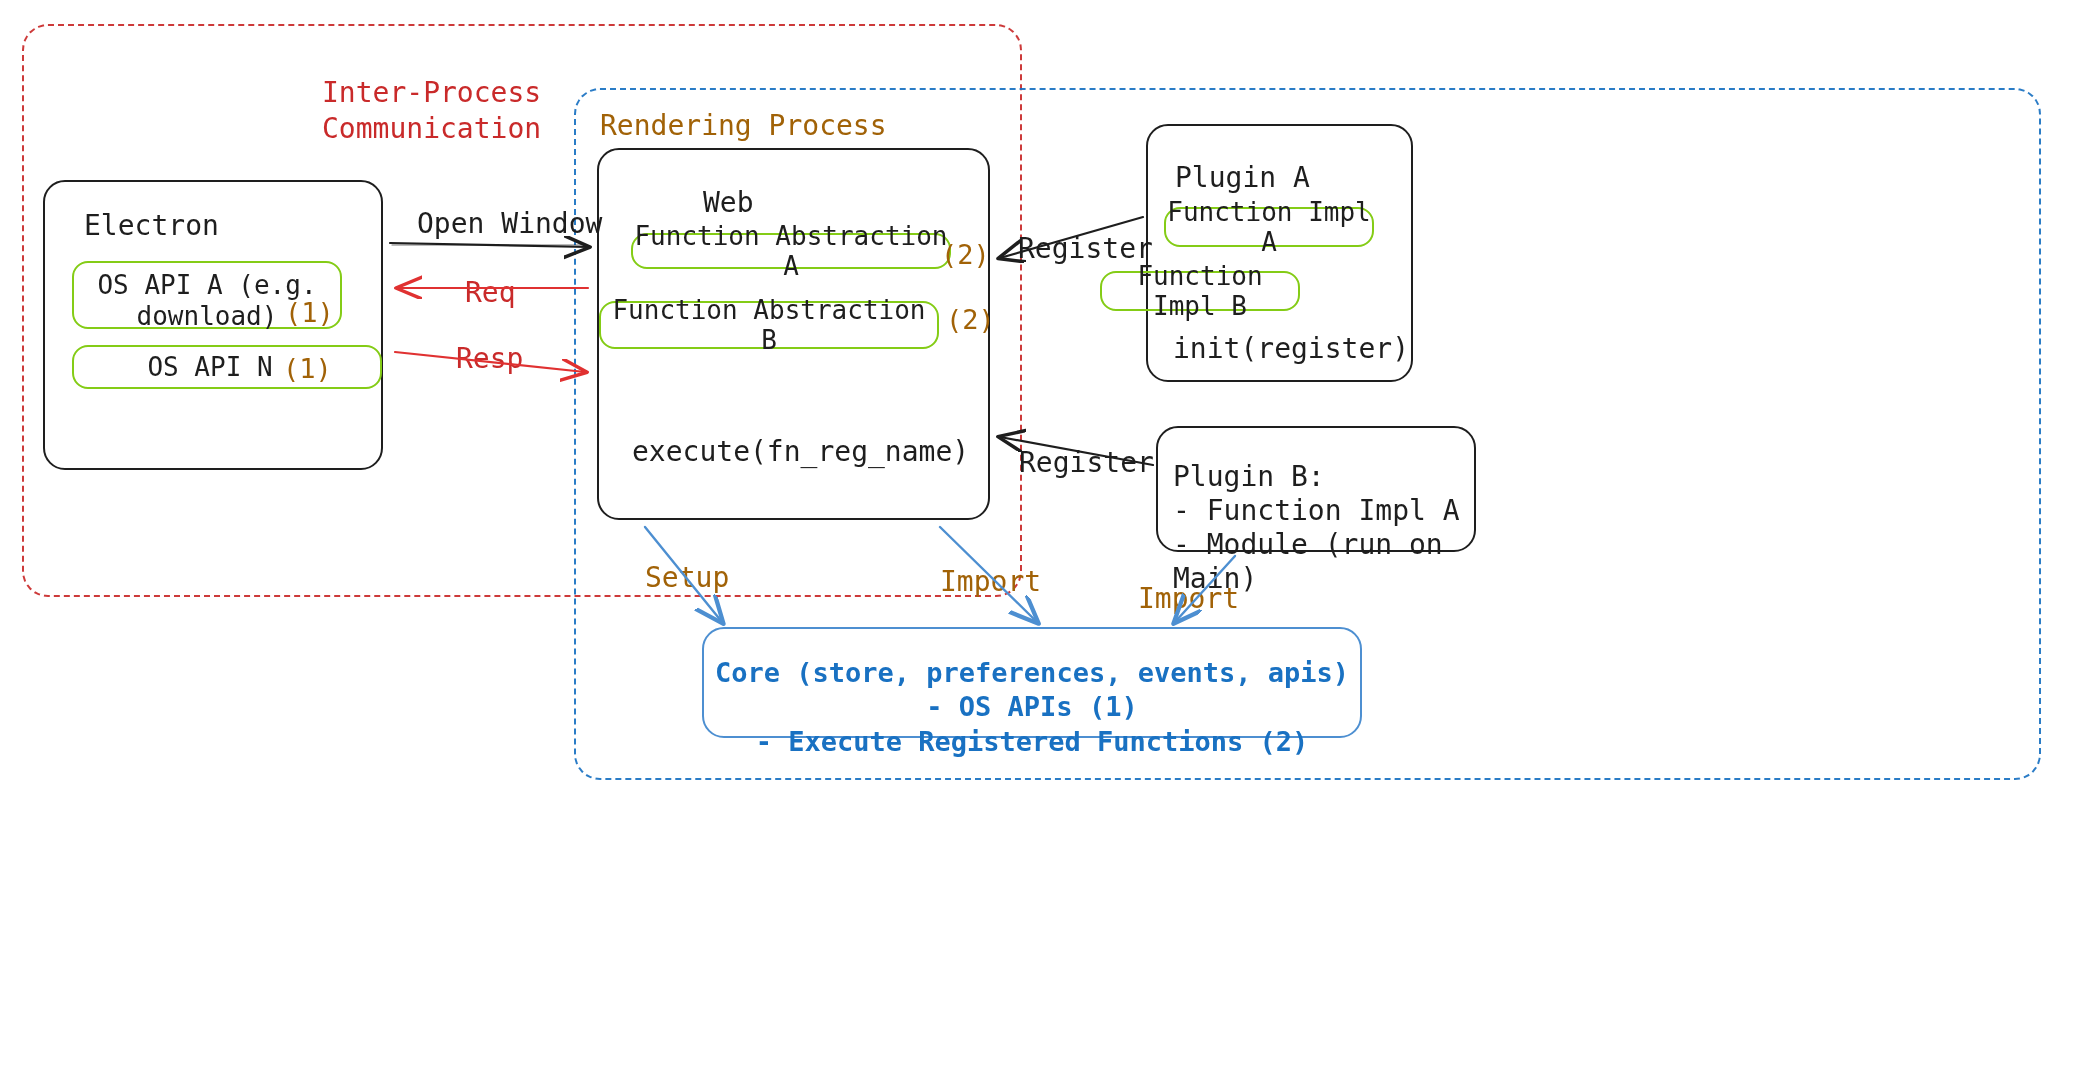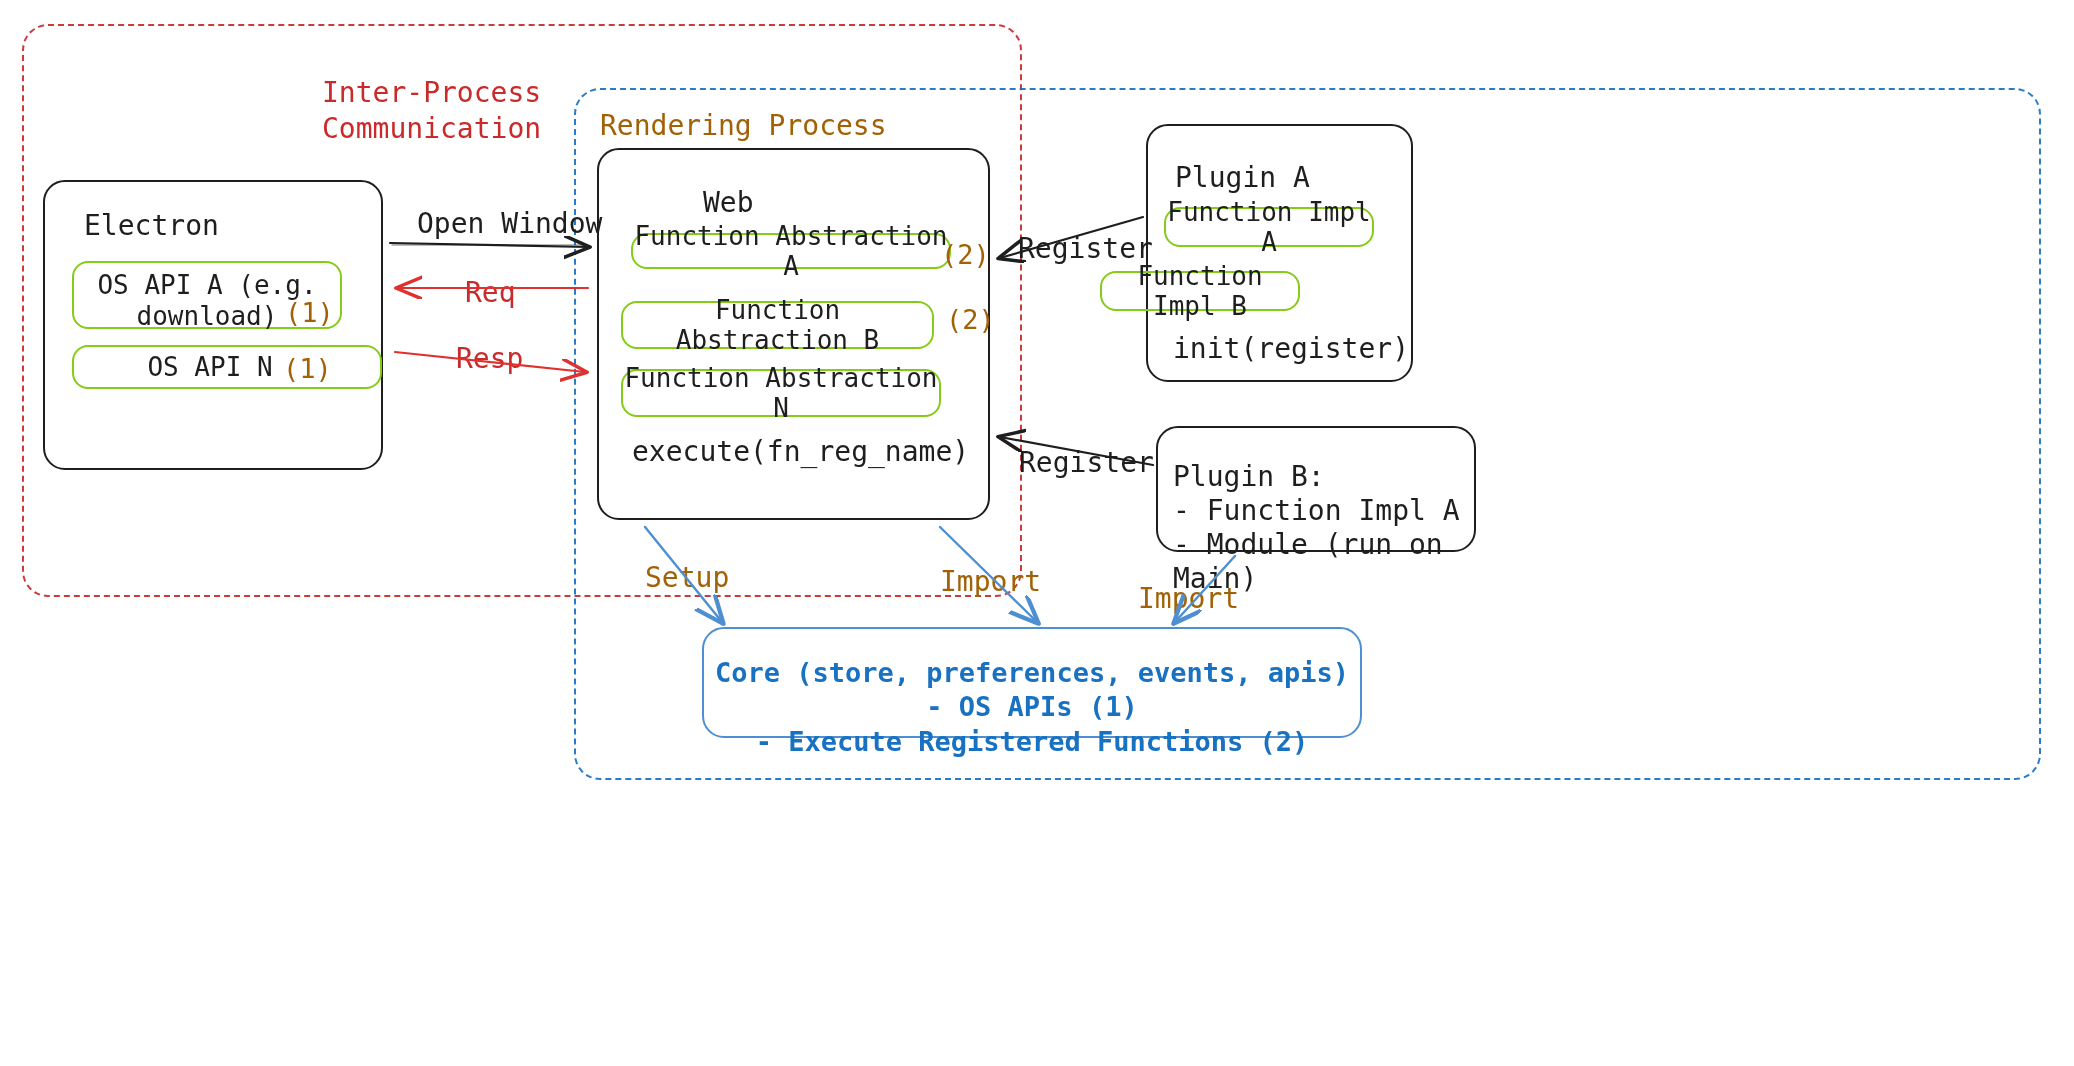--- a/index.html
+++ b/index.html
@@ -105,28 +105,25 @@
 
   <div class="node box" style="left:597px; top:148px; width:393px; height:372px;"></div>
 
   <div class="lbl fs-28 t-black" style="left:703px; top:185px;">Web</div>
 
   <div class="node box-inner" style="left:631px; top:233px; width:320px; height:36px;">
     <span class="fs-26">Function Abstraction A</span>
   </div>
   <div class="lbl fs-27 t-blue" style="left:941px; top:238px;">(2)</div>
 
-  <div class="node box-inner" style="left:621px; top:301px; width:313px; height:48px;">
+  <div class="node box-inner" style="left:599px; top:301px; width:340px; height:48px;">
     <span class="fs-26">Function Abstraction B</span>
   </div>
   <div class="lbl fs-27 t-blue" style="left:946px; top:303px;">(2)</div>
 
-  <div class="node box-inner" style="left:621px; top:369px; width:320px; height:48px;">
-    <span class="fs-26">Function Abstraction N</span>
-  </div>
 
   <div class="lbl fs-28 t-black" style="left:632px; top:434px;">execute(fn_reg_name)</div>
 
   <div class="node box" style="left:1146px; top:124px; width:267px; height:258px;"></div>
 
   <div class="lbl fs-28 t-black" style="left:1175px; top:160px;">Plugin A</div>
 
   <div class="node box-inner" style="left:1164px; top:207px; width:210px; height:40px;">
     <span class="fs-26">Function Impl A</span>
   </div>

